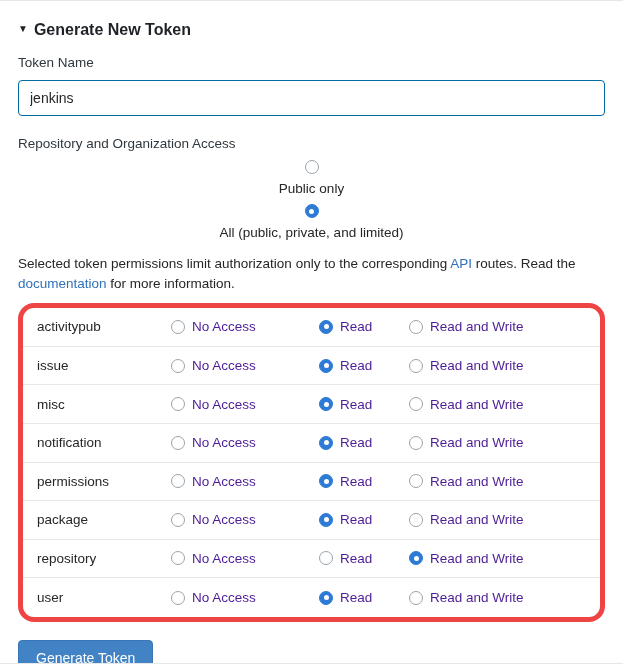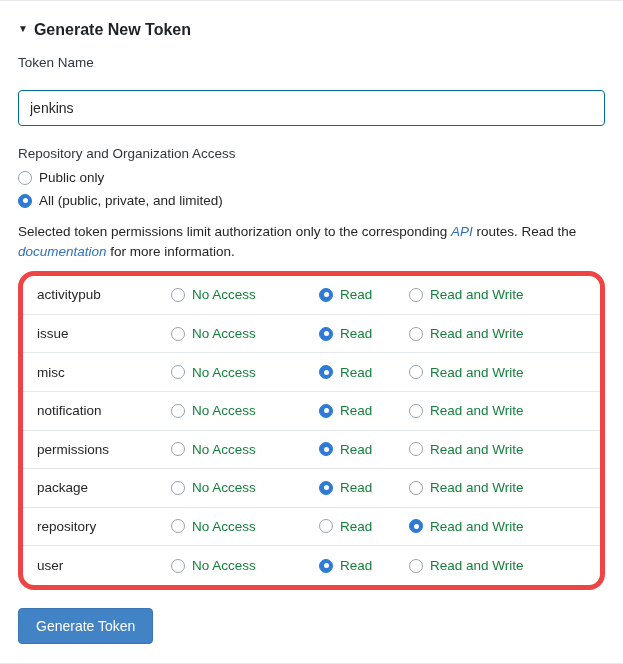--- a/index.html
+++ b/index.html
@@ -36,21 +36,21 @@
   }
   .caret {
     font-size: 10px;
     line-height: 1;
     color: #1f2328;
     transform: translateY(-1px);
   }
   .field-label {
     font-size: 13.5px;
     color: #30373d;
-    margin-bottom: 20px;
+    margin-bottom: 10px;
   }
   .text-input {
     width: 100%;
     height: 36px;
     border: 1px solid #0369a1;
     border-radius: 4px;
     padding: 0 11px;
     font-family: "Liberation Sans", sans-serif;
     font-size: 14px;
     color: #262626;
@@ -63,20 +63,21 @@
     margin: 20px 0 9px 0;
   }
   .radio-line {
     display: flex;
     align-items: center;
     gap: 7px;
     margin-bottom: 8px;
     font-size: 13.5px;
     color: #262626;
     cursor: pointer;
+    flex-direction: column;
   }
   .radio {
     width: 14px;
     height: 14px;
     border-radius: 50%;
     border: 1px solid #9aa3ab;
     background: #fff;
     flex: 0 0 auto;
     position: relative;
     cursor: pointer;
@@ -98,21 +99,20 @@
   .note {
     font-size: 13.5px;
     line-height: 1.45;
     color: #262626;
     margin: 14px 0 10px 0;
   }
   .note a {
     color: #3071b8;
     text-decoration: none;
     cursor: pointer;
-    font-style: italic;
   }
   .perm-table {
     width: 100%;
     border: 5px solid #ef4444;
     border-radius: 16px;
     overflow: hidden;
   }
   .perm-row {
     display: flex;
     align-items: center;
@@ -125,21 +125,21 @@
     padding-left: 14px;
     font-size: 13.5px;
     color: #262626;
     flex: 0 0 auto;
   }
   .perm-opt {
     display: flex;
     align-items: center;
     gap: 7px;
     font-size: 13.5px;
-    color: #15803d;
+    color: #4c1d95;
     cursor: pointer;
   }
   .opt-no { width: 148px; flex: 0 0 auto; }
   .opt-read { width: 90px; flex: 0 0 auto; }
   .opt-rw { flex: 0 0 auto; }
   .btn-row {
     margin: 18px 0 0 0;
   }
   .btn-primary {
     background: #4183c4;

